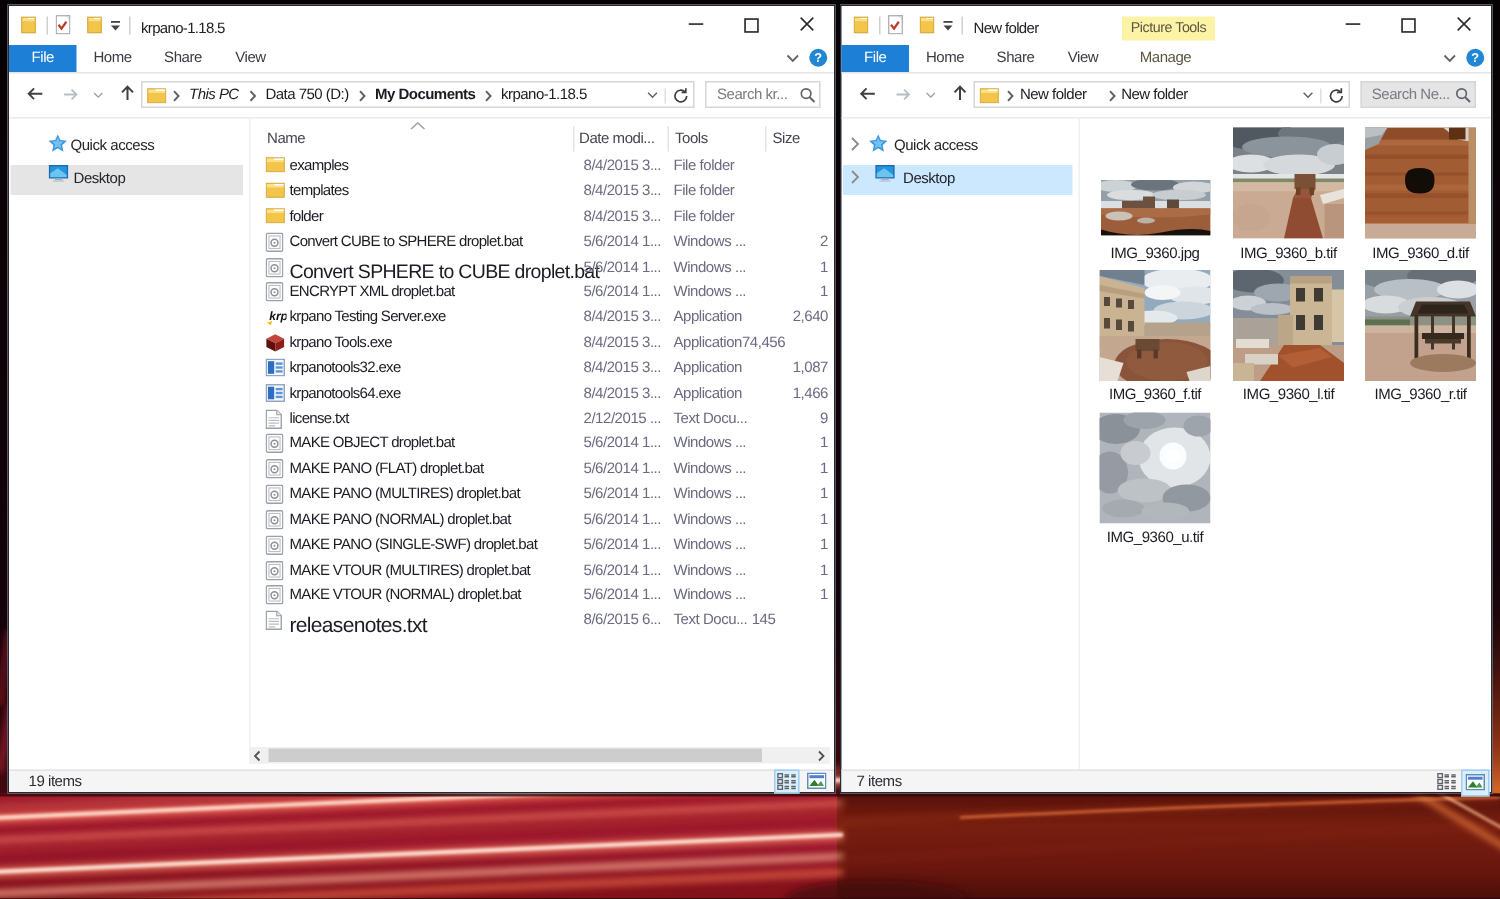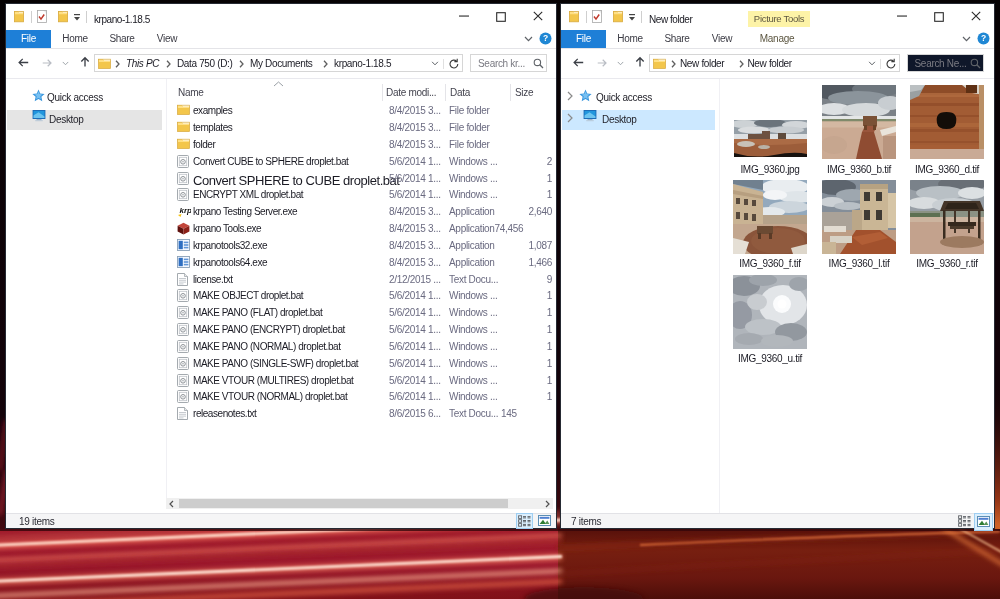--- a/index.html
+++ b/index.html
@@ -163,21 +163,21 @@
           <svg width="5" height="8" viewBox="0 0 5 8">
             <path d="M1 0.8 L4 4 L1 7.2" fill="none" stroke="#5f5f5f" stroke-width="1.3"></path>
           </svg>
         </div>
         <div style="position:absolute;left:82px;top:3px;font-size:10px;letter-spacing:-0.35px;color:#1b1b24;white-space:nowrap;">Data 750 (D:)</div>
         <div style="position:absolute;left:143.5px;top:5px;">
           <svg width="5" height="8" viewBox="0 0 5 8">
             <path d="M1 0.8 L4 4 L1 7.2" fill="none" stroke="#5f5f5f" stroke-width="1.3"></path>
           </svg>
         </div>
-        <div style="position:absolute;left:155px;top:3px;font-size:10px;letter-spacing:-0.35px;color:#1b1b24;white-space:nowrap;">My Documents</div>
+        <div style="position:absolute;left:155px;top:3px;font-size:10px;letter-spacing:-0.35px;color:#1b1b24;white-space:nowrap;font-weight:bold;">My Documents</div>
         <div style="position:absolute;left:227.5px;top:5px;">
           <svg width="5" height="8" viewBox="0 0 5 8">
             <path d="M1 0.8 L4 4 L1 7.2" fill="none" stroke="#5f5f5f" stroke-width="1.3"></path>
           </svg>
         </div>
         <div style="position:absolute;left:239px;top:3px;font-size:10px;letter-spacing:-0.35px;color:#1b1b24;white-space:nowrap;">krpano-1.18.5</div>
         <div style="position:absolute;left:336px;top:6.5px;">
           <svg width="8" height="5" viewBox="0 0 9 6">
             <path d="M1 1 L4.5 4.6 L8 1" fill="none" stroke="#5f6368" stroke-width="1.2"></path>
           </svg>
@@ -219,21 +219,21 @@
       </div>
       <div style="position:absolute;left:43px;top:110px;font-size:10px;letter-spacing:-0.3px;color:#24242c;">Desktop</div>
       <div style="position:absolute;left:160px;top:75px;width:1px;height:419px;background:#f0f0f4;"></div>
       <div style="position:absolute;left:172px;top:83px;font-size:10px;letter-spacing:-0.3px;color:#44444f;">Name</div>
       <div style="position:absolute;left:267px;top:77px;">
         <svg width="11" height="6" viewBox="0 0 11 6">
           <path d="M1 5 L5.5 1 L10 5" fill="none" stroke="#9aa0a6" stroke-width="1"></path>
         </svg>
       </div>
       <div style="position:absolute;left:380px;top:83px;font-size:10px;letter-spacing:-0.3px;color:#44444f;">Date modi...</div>
-      <div style="position:absolute;left:444px;top:83px;font-size:10px;letter-spacing:-0.3px;color:#44444f;">Data</div>
+      <div style="position:absolute;left:444px;top:83px;font-size:10px;letter-spacing:-0.3px;color:#44444f;">Tools</div>
       <div style="position:absolute;left:509px;top:83px;font-size:10px;letter-spacing:-0.3px;color:#44444f;">Size</div>
       <div style="position:absolute;left:376px;top:80px;width:1px;height:17px;background:#e4e4e8;"></div>
       <div style="position:absolute;left:439px;top:80px;width:1px;height:17px;background:#e4e4e8;"></div>
       <div style="position:absolute;left:504px;top:80px;width:1px;height:17px;background:#e4e4e8;"></div>
       <div style="position:absolute;left:171px;top:100.1px;">
         <svg width="13" height="11" viewBox="0 0 13 11">
           <path d="M0.5 1.2 h4.3 l1.3 1.6 h6.4 v7.7 h-12 Z" fill="#f3c64b"></path>
           <path d="M0.5 1.2 h4.3 l1.3 1.6 h6.4 v1.2 h-12 Z" fill="#ffe085"></path>
           <rect x="0.5" y="1.2" width="12" height="9.3" fill="none" stroke="#d8a93c" stroke-width="0.7"></rect>
         </svg>
@@ -385,21 +385,21 @@
       <div style="position:absolute;left:443px;top:303.2px;font-size:10px;letter-spacing:-0.3px;color:#6a6a80;white-space:nowrap;">Windows ...</div>
       <div style="position:absolute;left:460px;top:303.2px;width:86px;text-align:right;font-size:10px;letter-spacing:-0.3px;color:#6a6a80;">1</div>
       <div style="position:absolute;left:171px;top:319.0px;">
         <svg width="12" height="13" viewBox="0 0 12 13">
           <rect x="0.5" y="0.5" width="11" height="12" rx="1" fill="#fdfdfd" stroke="#9aa0a6" stroke-width="0.9"></rect>
           <rect x="2.3" y="2.3" width="7.4" height="8.4" fill="#fff" stroke="#b9bec4" stroke-width="0.7"></rect>
           <circle cx="6" cy="6.8" r="2.3" fill="none" stroke="#8c9196" stroke-width="1"></circle>
           <circle cx="6" cy="6.8" r="0.7" fill="#8c9196"></circle>
         </svg>
       </div>
-      <div style="position:absolute;left:187px;top:320.0px;font-size:10px;letter-spacing:-0.45px;color:#1b1b24;white-space:nowrap;">MAKE PANO (ENCRYPT) droplet.bat</div>
+      <div style="position:absolute;left:187px;top:320.0px;font-size:10px;letter-spacing:-0.45px;color:#1b1b24;white-space:nowrap;">MAKE PANO (MULTIRES) droplet.bat</div>
       <div style="position:absolute;left:383px;top:320.0px;font-size:10px;letter-spacing:-0.3px;color:#6a6a80;white-space:nowrap;">5/6/2014 1...</div>
       <div style="position:absolute;left:443px;top:320.0px;font-size:10px;letter-spacing:-0.3px;color:#6a6a80;white-space:nowrap;">Windows ...</div>
       <div style="position:absolute;left:460px;top:320.0px;width:86px;text-align:right;font-size:10px;letter-spacing:-0.3px;color:#6a6a80;">1</div>
       <div style="position:absolute;left:171px;top:335.9px;">
         <svg width="12" height="13" viewBox="0 0 12 13">
           <rect x="0.5" y="0.5" width="11" height="12" rx="1" fill="#fdfdfd" stroke="#9aa0a6" stroke-width="0.9"></rect>
           <rect x="2.3" y="2.3" width="7.4" height="8.4" fill="#fff" stroke="#b9bec4" stroke-width="0.7"></rect>
           <circle cx="6" cy="6.8" r="2.3" fill="none" stroke="#8c9196" stroke-width="1"></circle>
           <circle cx="6" cy="6.8" r="0.7" fill="#8c9196"></circle>
         </svg>
@@ -449,21 +449,21 @@
           <path d="M0.5 0.5 h7 l3 3 v9 h-10 Z" fill="#fff" stroke="#9aa0a6" stroke-width="0.9"></path>
           <path d="M7.5 0.5 v3 h3" fill="#e9e9e9" stroke="#9aa0a6" stroke-width="0.7"></path>
           <g stroke="#b9bec4" stroke-width="0.8">
             <path d="M2 5.5 h7"></path>
             <path d="M2 7.3 h7"></path>
             <path d="M2 9.1 h7"></path>
             <path d="M2 10.9 h4.5"></path>
           </g>
         </svg>
       </div>
-      <div style="position:absolute;left:187px;top:404.2px;font-size:10px;letter-spacing:-0.45px;color:#1b1b24;white-space:nowrap;">releasenotes.txt</div>
+      <div style="position:absolute;left:187px;top:404.2px;font-size:14px;letter-spacing:-0.45px;color:#1b1b24;white-space:nowrap;">releasenotes.txt</div>
       <div style="position:absolute;left:383px;top:404.2px;font-size:10px;letter-spacing:-0.3px;color:#6a6a80;white-space:nowrap;">8/6/2015 6...</div>
       <div style="position:absolute;left:443px;top:404.2px;font-size:10px;letter-spacing:-0.3px;color:#6a6a80;white-space:nowrap;">Text Docu...</div>
       <div style="position:absolute;left:460px;top:404.2px;width:86px;text-align:center;font-size:10px;letter-spacing:-0.3px;color:#6a6a80;">145</div>
       <div style="position:absolute;left:160px;top:494px;width:387px;height:11px;background:#f0f0f0;">
         <div style="position:absolute;left:0;top:0;width:11px;height:11px;background:#f0f0f0;text-align:center;">
           <svg width="5" height="8" viewBox="0 0 5 8" style="margin:1.5px auto 0">
             <path d="M4 1 L1 4 L4 7" fill="none" stroke="#505050" stroke-width="1.2"></path>
           </svg>
         </div>
         <div style="position:absolute;left:13px;top:1px;width:329px;height:9px;background:#cdcdcd;"></div>
@@ -621,21 +621,21 @@
           </svg>
         </div>
         <div style="position:absolute;left:230px;top:4px;width:1px;height:10px;background:#e0e0e0;"></div>
         <div style="position:absolute;left:235px;top:3px;">
           <svg width="12" height="12" viewBox="0 0 12 12">
             <path d="M9.8 6 a3.9 3.9 0 1 1 -1.2 -2.8" fill="none" stroke="#3b3b3b" stroke-width="1.1"></path>
             <path d="M9.2 0.8 v2.8 h-2.8" fill="none" stroke="#3b3b3b" stroke-width="1.1"></path>
           </svg>
         </div>
       </div>
-      <div style="position:absolute;left:345.5px;top:49.5px;width:77.5px;height:18.5px;border:1px solid #d6d6d6;background:#0f172a;box-sizing:border-box;">
+      <div style="position:absolute;left:345.5px;top:49.5px;width:77.5px;height:18.5px;border:1px solid #d6d6d6;background:#e5e5e5;box-sizing:border-box;">
         <div style="position:absolute;left:7px;top:3px;font-size:10px;letter-spacing:-0.3px;color:#7a7a82;white-space:nowrap;">Search Ne...</div>
         <div style="position:absolute;left:62.5px;top:3.5px;">
           <svg width="11" height="11" viewBox="0 0 11 11">
             <circle cx="4.4" cy="4.4" r="3.2" fill="none" stroke="#5f6368" stroke-width="1.1"></circle>
             <path d="M6.8 6.8 L10 10" stroke="#5f6368" stroke-width="1.3"></path>
           </svg>
         </div>
       </div>
       <div style="position:absolute;left:0px;top:74px;width:433px;height:1px;background:#e9e9ee;"></div>
       <div style="position:absolute;left:1px;top:106px;width:153px;height:20px;background:#cce8ff;"></div>

